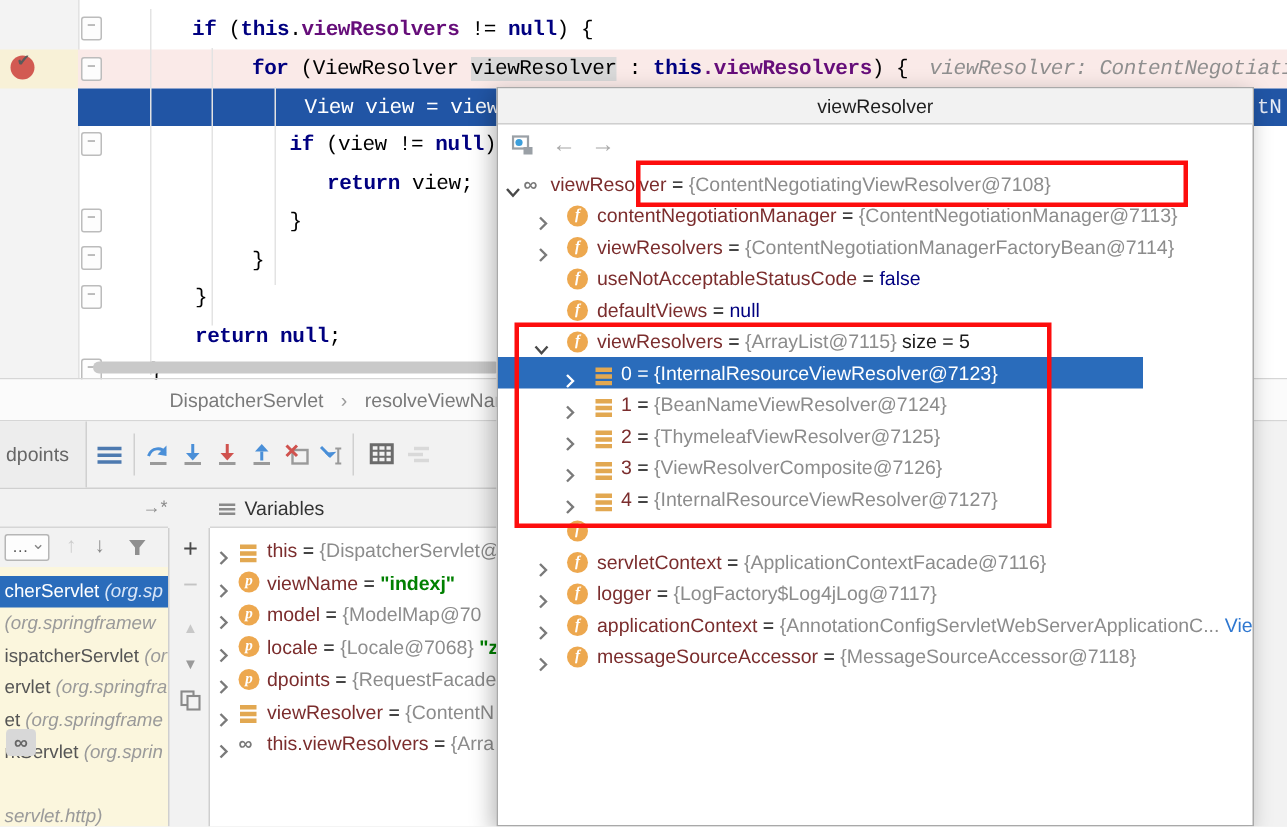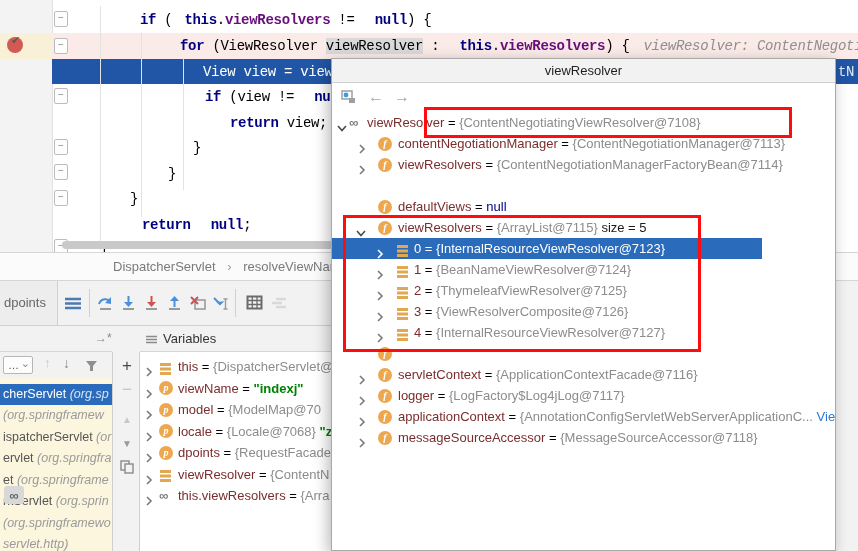--- a/index.html
+++ b/index.html
@@ -8,21 +8,21 @@
   .abs{position:absolute;}
 
   
   .gutter{left:0;top:0;width:52px;height:252px;background:#f3f3f3;border-right:1px solid #e2e2e2;}
   .bp-line-gutter{left:0;top:33px;width:52px;height:26px;background:#f8f1d7;}
   .bp-line{left:52px;top:33px;width:806px;height:26px;background:#faeae8;}
   .exec-line{left:52px;top:59px;width:806px;height:25px;background:#2155a5;}
   .guide{width:1px;background:#e3e3e3;}
   .mono{font-family:"Liberation Mono",monospace;font-size:14px;letter-spacing:-0.3px;white-space:pre;}
   .codeline{height:25px;line-height:25px;}
-  .kw{color:#000080;font-weight:bold;margin-left:12px;}
+  .kw{color:#000080;font-weight:bold;}
   .fld{color:#660e7a;font-weight:bold;}
   .occ{background:#d9d9d9;}
   .hint{color:#8f8f8f;font-style:italic;margin-left:14px;}
   .exec-text{color:#fff;}
   .fold{width:12px;height:14px;border:1px solid #bcbcbc;background:#fdfdfd;border-radius:2px;
         color:#8a8a8a;font-size:10px;line-height:11px;text-align:center;}
   .fold::after{content:"−";}
   .bp{width:16px;height:16px;border-radius:50%;background:#d25a52;}
   .bp::after{content:"✔";position:absolute;left:4px;top:-3px;color:#5a5a5a;font-size:11px;}
   .hscroll{left:62px;top:241px;width:272px;height:8px;border-radius:4px;background:#c9c9c9;}
@@ -217,21 +217,20 @@
         <path d="M0 0 H11 L7 5 V10 H4 V5 Z" fill="#8f8f8f"></path>
       </svg></span>
 
   <div class="abs frames">
     <div class="frow sel" style="top:6px"><span class="fn">cherServlet </span><span class="fp">(org.sp</span></div>
     <div class="frow" style="top:27px"><span class="fn"></span><span class="fp">(org.springframew</span></div>
     <div class="frow" style="top:70px"><span class="fn">ervlet </span><span class="fp">(org.springfra</span></div>
     <div class="frow" style="top:49px"><span class="fn">ispatcherServlet </span><span class="fp">(or</span></div>
     <div class="frow" style="top:92px"><span class="fn">et </span><span class="fp">(org.springframe</span></div>
     <div class="frow" style="top:113px"><span class="fn">rkServlet </span><span class="fp">(org.sprin</span></div>
-    <div class="frow" style="top:135px"><span class="fn"></span><span class="fp">(org.springframewo</span></div>
     <div class="frow" style="top:156px"><span class="fn"></span><span class="fp">servlet.http)</span></div>
   </div>
 
   <div class="abs strip"></div>
   <span class="abs sico" style="left:119px;top:356px;font-size:17px;color:#4a4a4a;">+</span>
   <span class="abs sico" style="left:119px;top:380px;font-size:17px;color:#c4c4c4;">−</span>
   <span class="abs sico" style="left:119px;top:414px;font-size:10px;color:#c8c8c8;">▲</span>
   <span class="abs sico" style="left:119px;top:438px;font-size:10px;color:#9a9a9a;">▼</span>
   <span class="abs sico" style="left:119px;top:460px;"><svg width="14" height="14">
         <rect x="1" y="1" width="8" height="9" fill="none" stroke="#8a8a8a" stroke-width="1.4"></rect>
@@ -329,20 +328,24 @@
       <span class="cic circle-ic f" style="left:46px"></span>
       <span class="txt" style="left:66px"><span class="nm">contentNegotiationManager</span><span class="eq"> = </span><span class="val">{ContentNegotiationManager@7113}</span></span>
     </div>
     <div class="prow" style="top:95px">
       <span class="chev" style="left:26px"><svg width="8" height="10">
             <path d="M2 1 L6 5 L2 9" fill="none" stroke="#7a7a7a" stroke-width="1.6"></path>
           </svg></span>
       <span class="cic circle-ic f" style="left:46px"></span>
       <span class="txt" style="left:66px"><span class="nm">viewResolvers</span><span class="eq"> = </span><span class="val">{ContentNegotiationManagerFactoryBean@7114}</span></span>
     </div>
+    <div class="prow" style="top:116px">
+      <span class="cic circle-ic f" style="left:46px"></span>
+      <span class="txt" style="left:66px"><span class="nm">useNotAcceptableStatusCode</span><span class="eq"> = </span><span class="kwv">false</span></span>
+    </div>
     <div class="prow" style="top:137px">
       <span class="cic circle-ic f" style="left:46px"></span>
       <span class="txt" style="left:66px"><span class="nm">defaultViews</span><span class="eq"> = </span><span class="kwv">null</span></span>
     </div>
     <div class="prow" style="top:158px">
       <span class="chev" style="left:24px"><svg width="10" height="9">
             <path d="M1 2 L5 6.5 L9 2" fill="none" stroke="#4a4a4a" stroke-width="1.6"></path>
           </svg></span>
       <span class="cic circle-ic f" style="left:46px"></span>
       <span class="txt" style="left:66px"><span class="nm">viewResolvers</span><span class="eq"> = </span><span class="val">{ArrayList@7115}  </span><span class="size5">size = 5</span></span>

